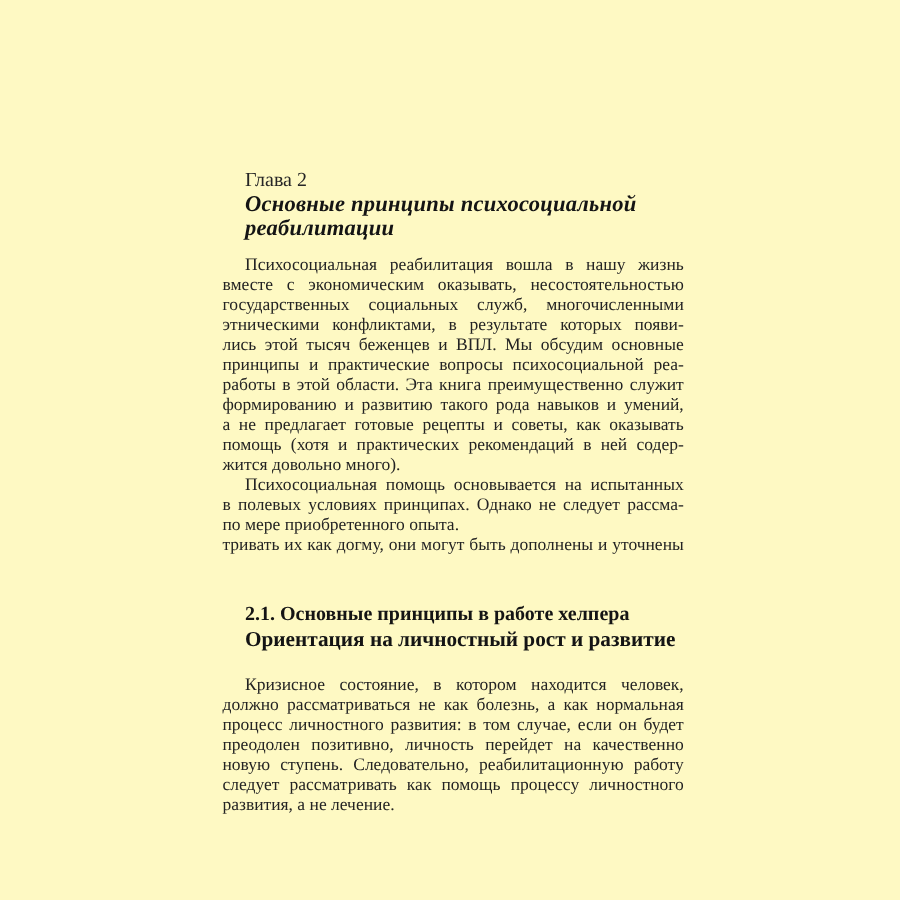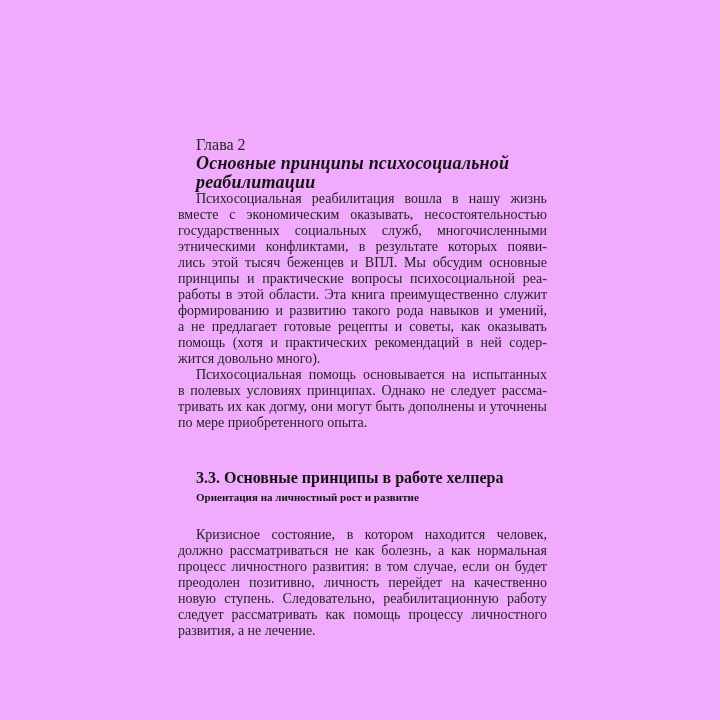--- a/index.html
+++ b/index.html
@@ -4,21 +4,21 @@
 <style>
   html, body {
     margin: 0;
     padding: 0;
     background: #ffffff;
   }
   .page {
     position: relative;
     width: 720px;
     height: 720px;
-    background: #f0abfc;
+    background: #fef9c3;
     overflow: hidden;
     font-family: "Liberation Serif", "DejaVu Serif", serif;
     color: #1f1f1f;
   }
   .content {
     position: absolute;
     left: 178px;
     top: 136px;
     width: 369px;
   }
@@ -46,31 +46,31 @@
     text-align: justify;
     text-align-last: justify;
     color: #232323;
   }
   .para .line.first {
     text-indent: 18px;
   }
   .para .line.last {
     text-align-last: left;
   }
-  .para-1 { }
+  .para-1 { margin-top: 14px; }
   .section-heading {
     margin: 37px 0 0 18px;
     font-size: 16px;
     font-weight: bold;
     line-height: 20px;
     color: #141414;
   }
   .section-subheading {
     margin: 0 0 0 18px;
-    font-size: 11px;
+    font-size: 17px;
     font-weight: bold;
     line-height: 19px;
     color: #141414;
   }
   .para-3 { margin-top: 20px; }
 </style>
 </head>
 <body>
 
 <div class="page">
@@ -93,25 +93,25 @@
         <div class="line">работы в этой области. Эта книга преимущественно служит</div>
         <div class="line">формированию и развитию такого рода навыков и умений,</div>
         <div class="line">а не предлагает готовые рецепты и советы, как оказывать</div>
         <div class="line">помощь (хотя и практических рекомендаций в ней содер-</div>
         <div class="line last">жится довольно много).</div>
       </div>
 
     <div class="para para-2 jpara">
         <div class="line first">Психосоциальная помощь основывается на испытанных</div>
         <div class="line">в полевых условиях принципах. Однако не следует рассма-</div>
+        <div class="line last">по мере приобретенного опыта.</div>
         <div class="line">тривать их как догму, они могут быть дополнены и уточнены</div>
-        <div class="line last">по мере приобретенного опыта.</div>
       </div>
 
-    <div class="section-heading">3.3. Основные принципы в работе хелпера</div>
+    <div class="section-heading">2.1. Основные принципы в работе хелпера</div>
 
     <div class="section-subheading">Ориентация на личностный рост и развитие</div>
 
     <div class="para para-3 jpara">
         <div class="line first">Кризисное состояние, в котором находится человек,</div>
         <div class="line">должно рассматриваться не как болезнь, а как нормальная</div>
         <div class="line">процесс личностного развития: в том случае, если он будет</div>
         <div class="line">преодолен позитивно, личность перейдет на качественно</div>
         <div class="line">новую ступень. Следовательно, реабилитационную работу</div>
         <div class="line">следует рассматривать как помощь процессу личностного</div>

